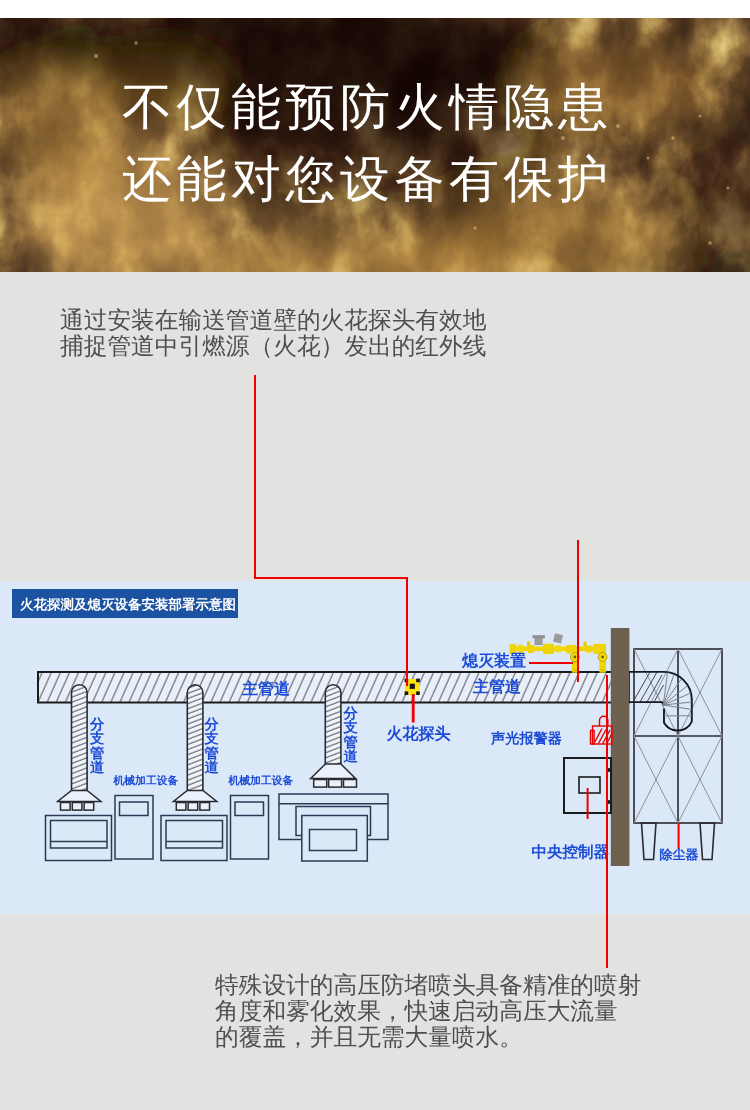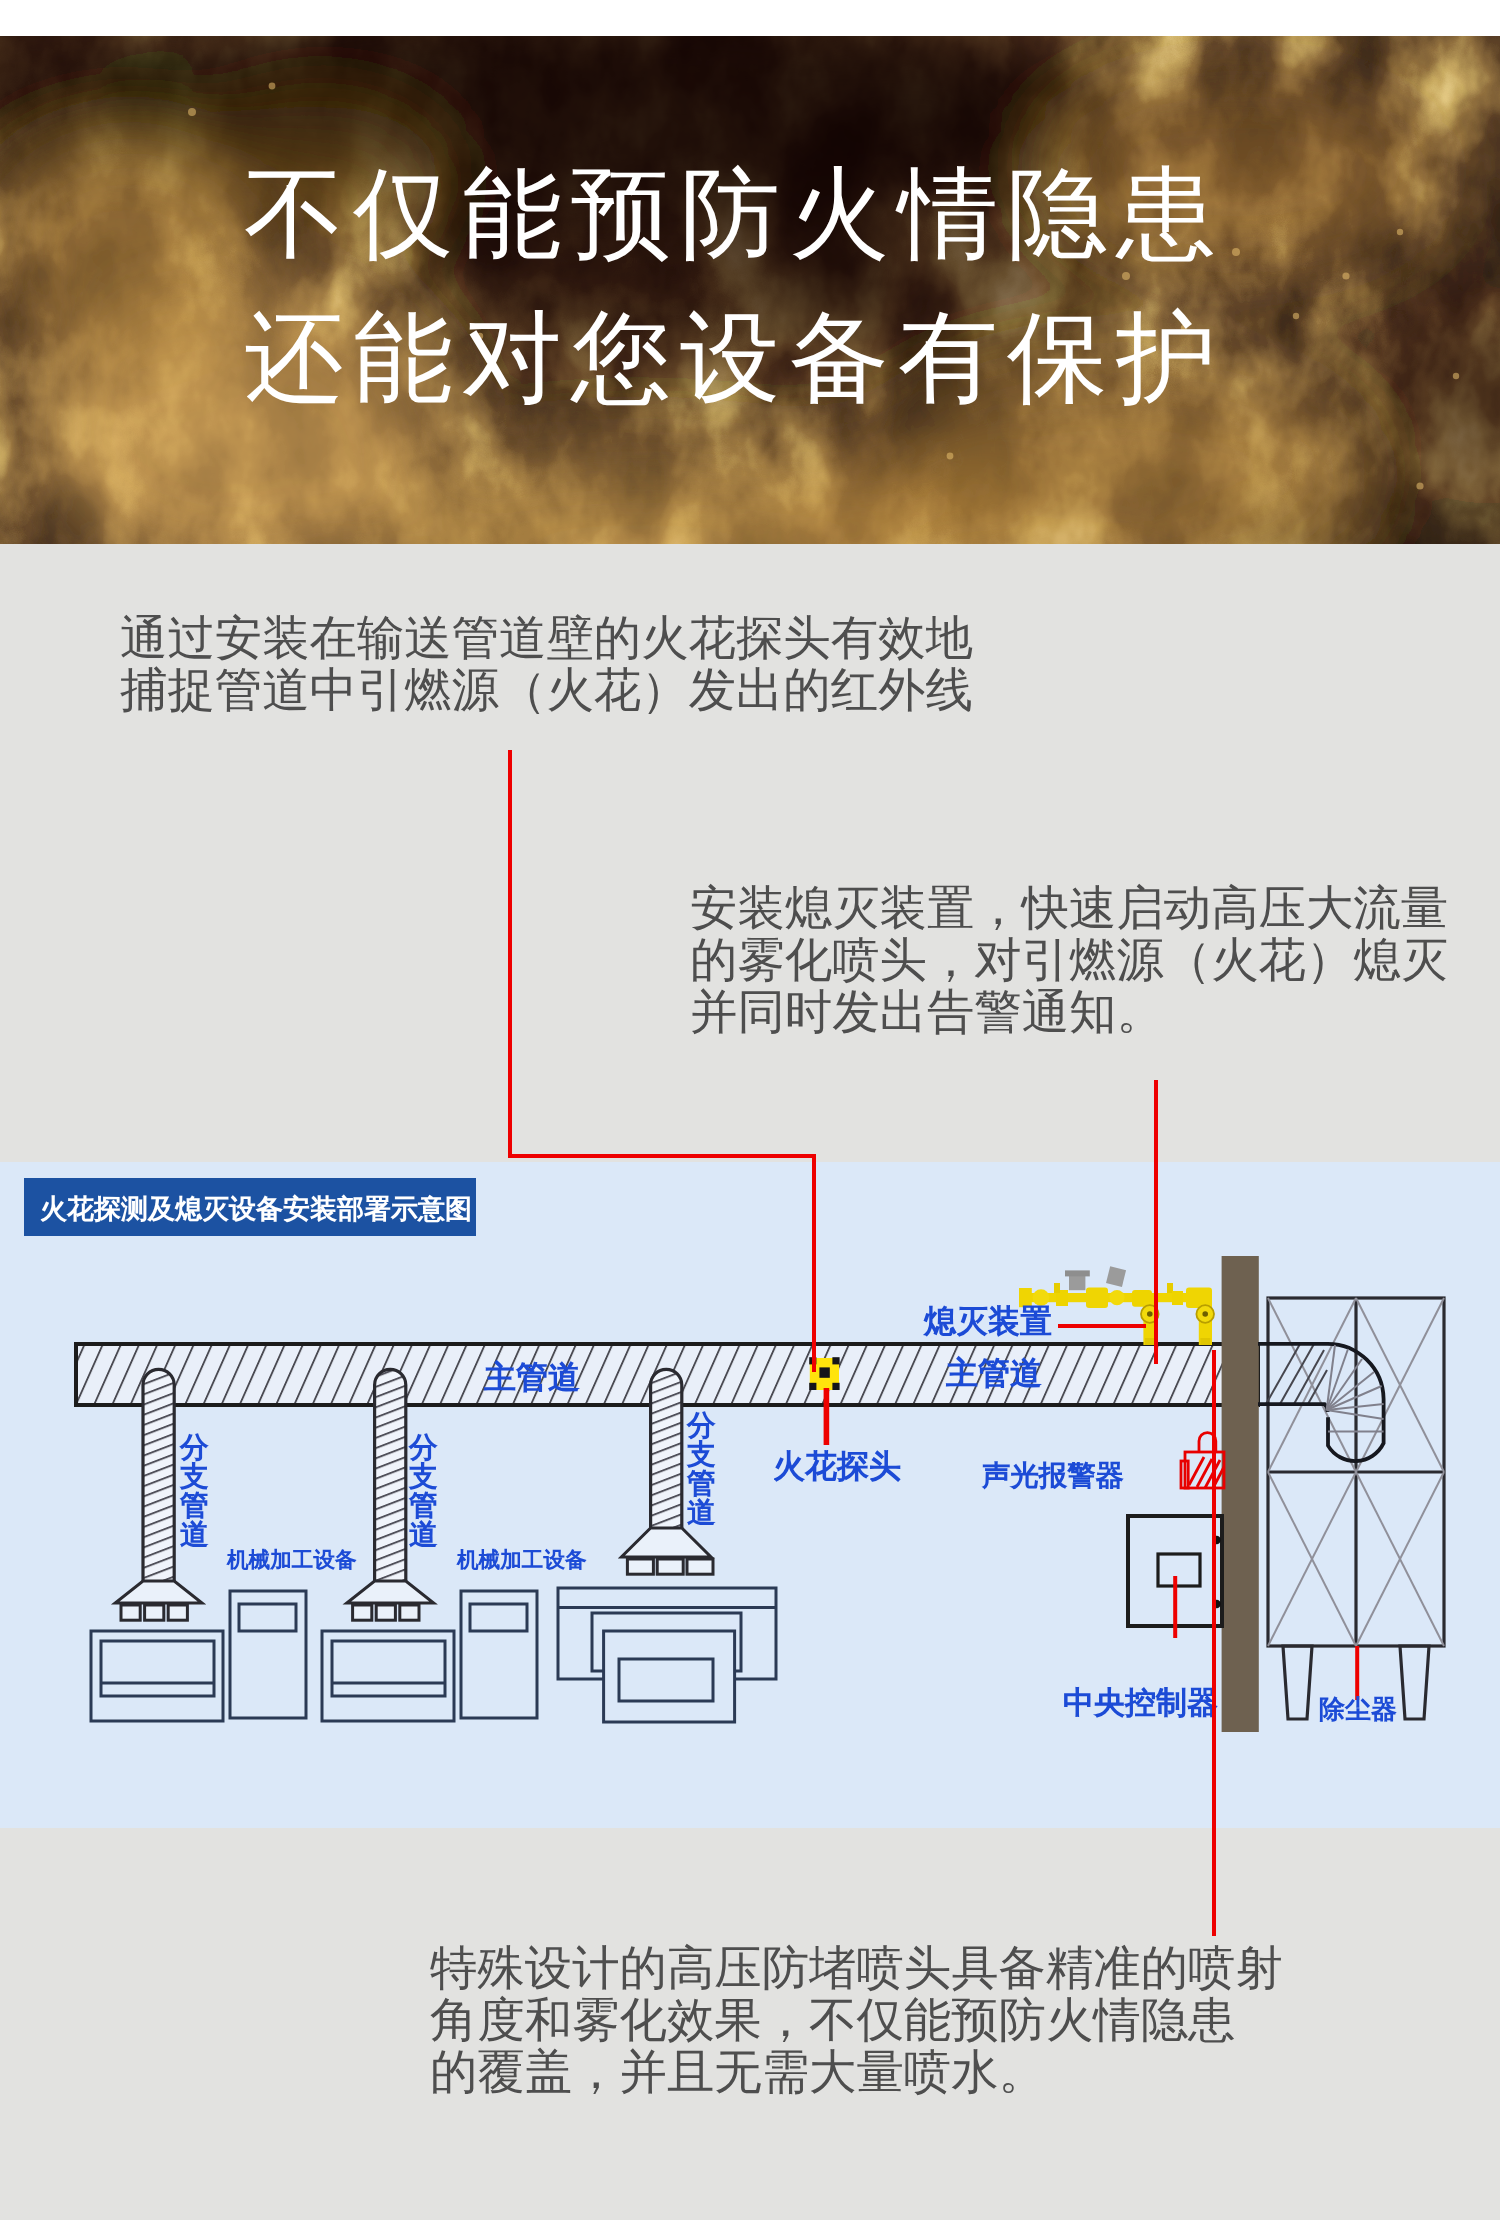--- a/index.html
+++ b/index.html
@@ -67,23 +67,20 @@
 
 <div class="abs" style="left:122px;top:74px;width:520px;color:#ffffff;font-size:50px;letter-spacing:4.5px;white-space:pre;z-index:5;">不仅能预防火情隐患</div>
 
 <div class="abs" style="left:122px;top:146px;width:520px;color:#ffffff;font-size:50px;letter-spacing:4.5px;white-space:pre;z-index:5;">还能对您设备有保护</div>
 
 <div class="abs" style="left:0;top:272px;width:750px;height:309px;background:#e2e2e0;"></div>
 
 <div class="para" style="left:60px;top:307px;">通过安装在输送管道壁的火花探头有效地
 捕捉管道中引燃源（火花）发出的红外线</div>
 
-<div class="para" style="left:345px;top:442px;">安装熄灭装置，快速启动高压大流量
-的雾化喷头，对引燃源（火花）熄灭
-并同时发出告警通知。</div>
 
 <div class="abs" style="left:0;top:581px;width:750px;height:333px;background:#dbe8f8;"></div>
 
 <div class="abs" style="left:0;top:581px;width:612px;height:333px;border-radius:20px;" id="diagram">
 <svg width="750" height="333" viewBox="0 0 750 333" id="dsvg">
 <defs>
   <pattern id="ducth" patternUnits="userSpaceOnUse" width="9.1" height="30" patternTransform="skewX(-24)">
     <rect width="9.1" height="30" fill="#e9eff9"></rect>
     <line x1="1" y1="0" x2="1" y2="30" stroke="#46464e" stroke-width="1"></line>
   </pattern>
@@ -296,21 +293,21 @@
   <text x="531.5" y="275.5" font-size="15.5">中央控制器</text>
 
   <text x="659.5" y="278" font-size="13">除尘器</text>
 </g>
 </svg>
 </div>
 
 <div class="abs" style="left:0;top:914px;width:750px;height:196px;background:#e2e2e0;"></div>
 
 <div class="para" style="left:215px;top:972px;">特殊设计的高压防堵喷头具备精准的喷射
-角度和雾化效果，不仅能预防火情隐患
+角度和雾化效果，快速启动高压大流量
 的覆盖，并且无需大量喷水。</div>
 
 <div class="redline" style="left:253.5px;top:375px;width:2px;height:204px;"></div>
 <div class="redline" style="left:253.5px;top:577px;width:153px;height:2px;"></div>
 <div class="redline" style="left:405.5px;top:577px;width:2px;height:109px;"></div>
 
 <div class="redline" style="left:576.5px;top:540px;width:2px;height:142px;"></div>
 
 <div class="redline" style="left:605.5px;top:675px;width:2px;height:293px;"></div>
 

